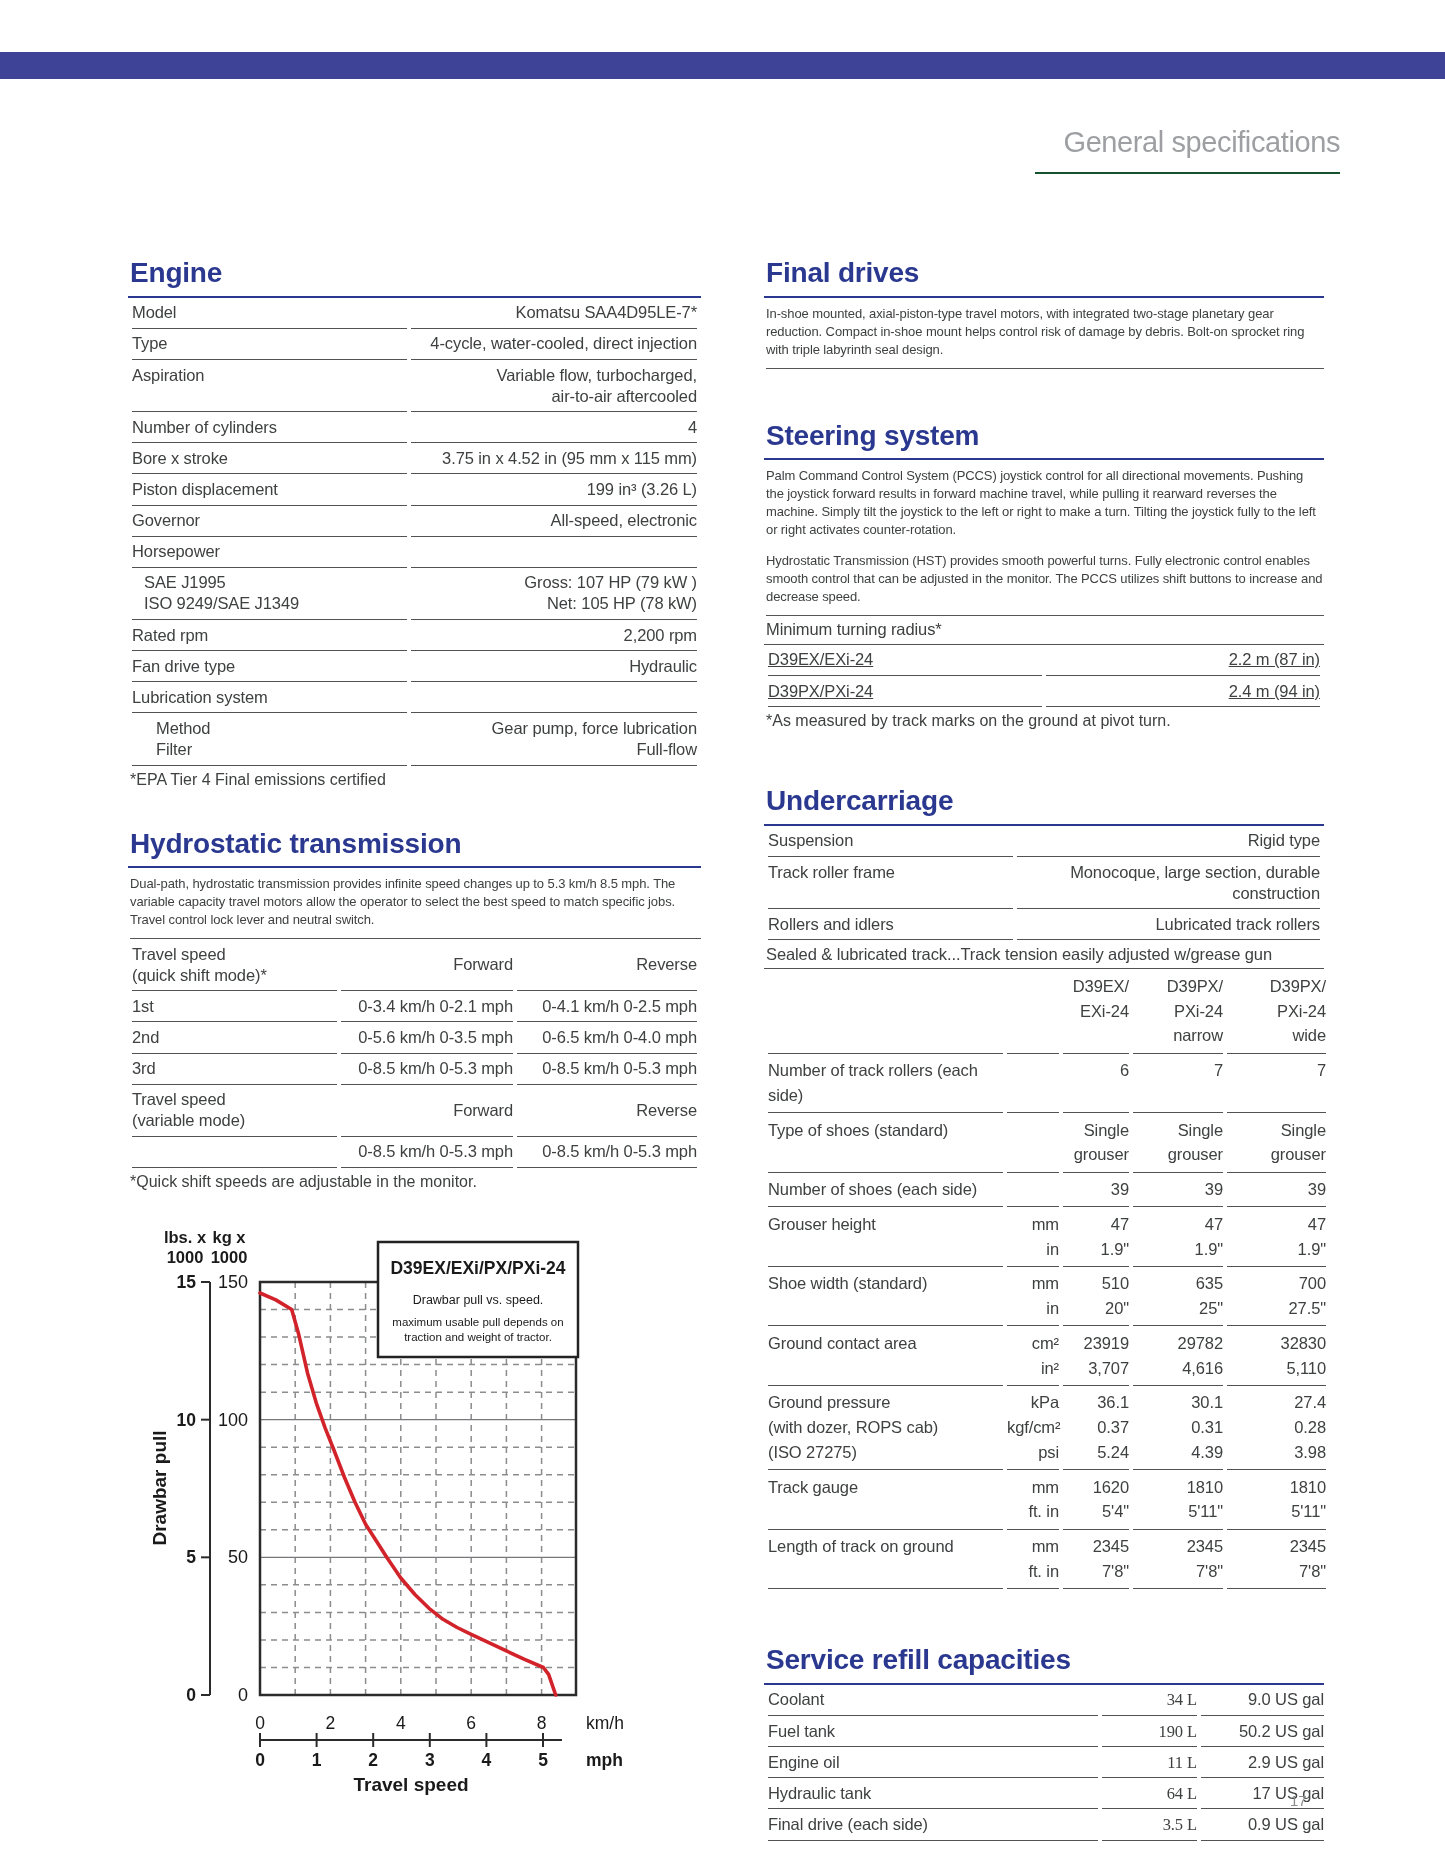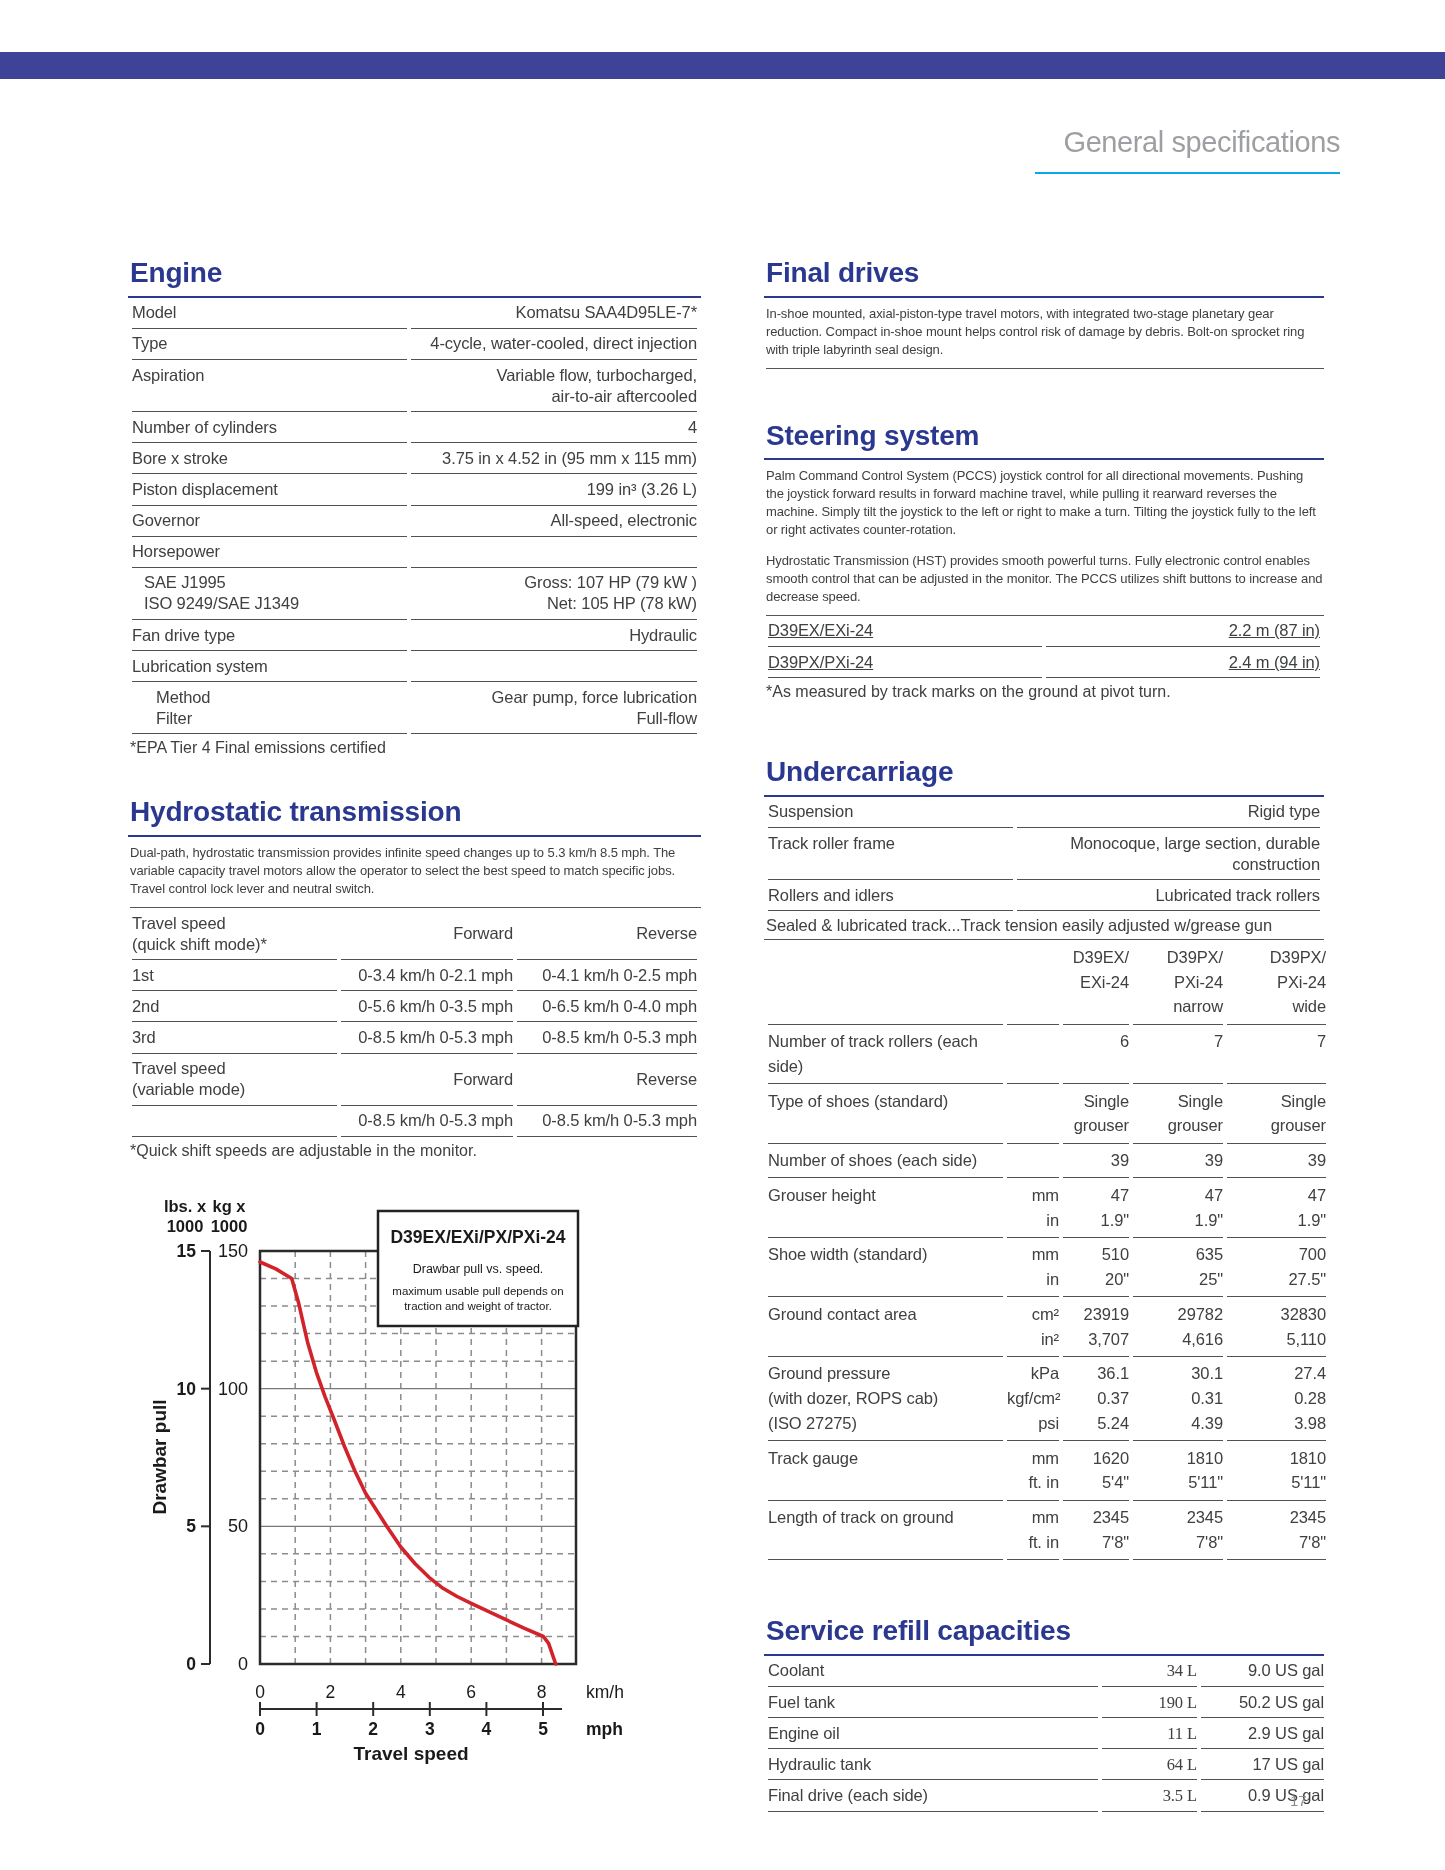--- a/index.html
+++ b/index.html
@@ -3,21 +3,21 @@
 <meta charset="utf-8">
 <style>
   html,body{margin:0;padding:0;background:#ffffff;}
   body{font-family:"Liberation Sans","DejaVu Sans",sans-serif;color:#3f4041;}
   #page{position:relative;width:1445px;height:1870px;background:#fff;overflow:hidden;}
 
   .topbar{position:absolute;left:0;top:52px;width:1445px;height:27px;background:#3e4397;}
 
   .pagetitle{position:absolute;left:1035px;top:126px;width:305px;text-align:right;
     font-size:29px;letter-spacing:-0.4px;color:#9d9fa2;
-    border-bottom:2px solid #0ea5e9;padding-bottom:13px;}
+    border-bottom:2px solid #14532d;padding-bottom:13px;}
 
   .col{position:absolute;top:258px;}
   .col-left{left:128px;width:573px;}
   .col-right{left:764px;width:560px;}
 
   h2.sec{font-size:28px;line-height:1.1;margin:0 0 0 0;color:#2b3890;letter-spacing:-0.2px;
     border-bottom:2.5px solid #2b3890;padding:0 0 7px 2px;}
 
   .para{font-size:13px;line-height:1.38;margin:7px 0 0 2px;letter-spacing:-0.1px;}
   .rule-b{border-bottom:1.8px solid #55565a;padding-bottom:9px;}
@@ -113,20 +113,24 @@
             <td class="val"></td>
           </tr>
 
           <tr>
             <td class="lbl ind1">SAE J1995
 ISO 9249/SAE J1349</td>
             <td class="val">Gross: 107 HP (79 kW )
 Net: 105 HP (78 kW)</td>
           </tr>
 
+          <tr>
+            <td class="lbl">Rated rpm</td>
+            <td class="val">2,200 rpm</td>
+          </tr>
 
           <tr>
             <td class="lbl">Fan drive type</td>
             <td class="val">Hydraulic</td>
           </tr>
 
           <tr>
             <td class="lbl">Lubrication system</td>
             <td class="val"></td>
           </tr>
@@ -268,20 +272,21 @@
   <div class="col col-right">
 
     <h2 class="sec">Final drives</h2>
     <div class="para rule-b">In-shoe mounted, axial-piston-type travel motors, with integrated two-stage planetary gear reduction. Compact in-shoe mount helps control risk of damage by debris. Bolt-on sprocket ring with triple labyrinth seal design.</div>
 
     <div class="gap52"></div>
 
     <h2 class="sec">Steering system</h2>
     <div class="para">Palm Command Control System (PCCS) joystick control for all directional movements. Pushing the joystick forward results in forward machine travel, while pulling it rearward reverses the machine. Simply tilt the joystick to the left or right to make a turn. Tilting the joystick fully to the left or right activates counter-rotation.</div>
     <div class="para rule-b" style="margin-top:13px;">Hydrostatic Transmission (HST) provides smooth powerful turns. Fully electronic control enables smooth control that can be adjusted in the monitor. The PCCS utilizes shift buttons to increase and decrease speed.</div>
+    <div class="trow">Minimum turning radius*</div>
     <table class="rad" style="border-top:none;text-decoration:underline;">
       <tbody>
 
           <tr>
             <td class="lbl">D39EX/EXi-24</td>
             <td class="val">2.2 m (87 in)</td>
           </tr>
 
           <tr>
             <td class="lbl">D39PX/PXi-24</td>

